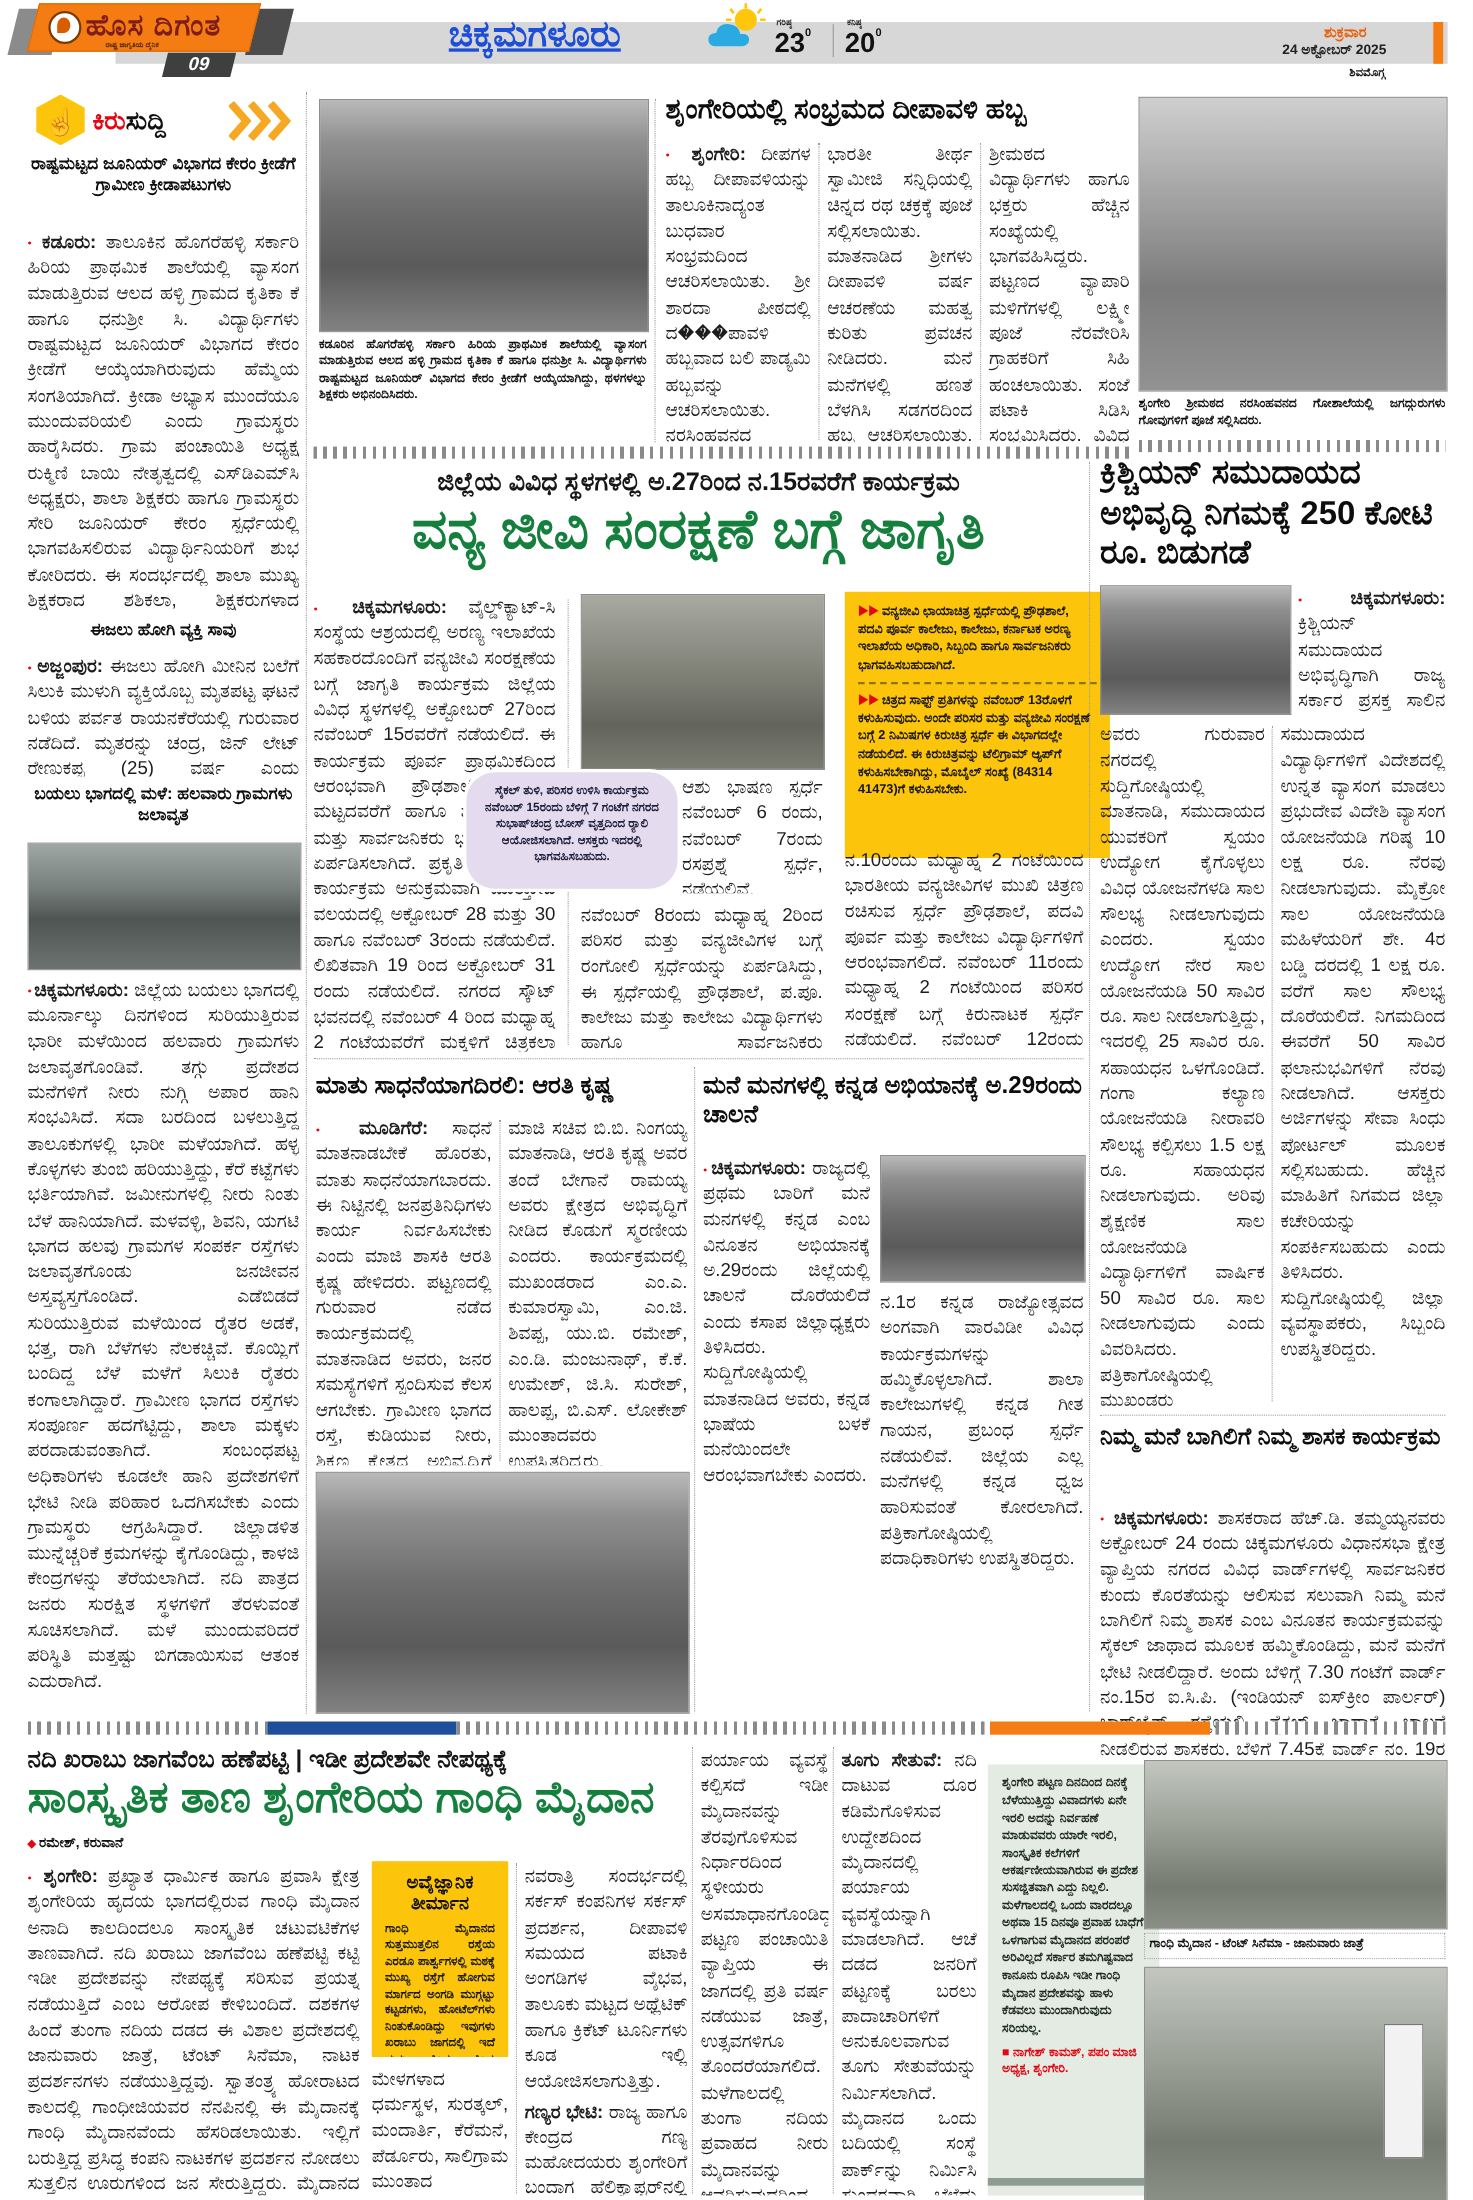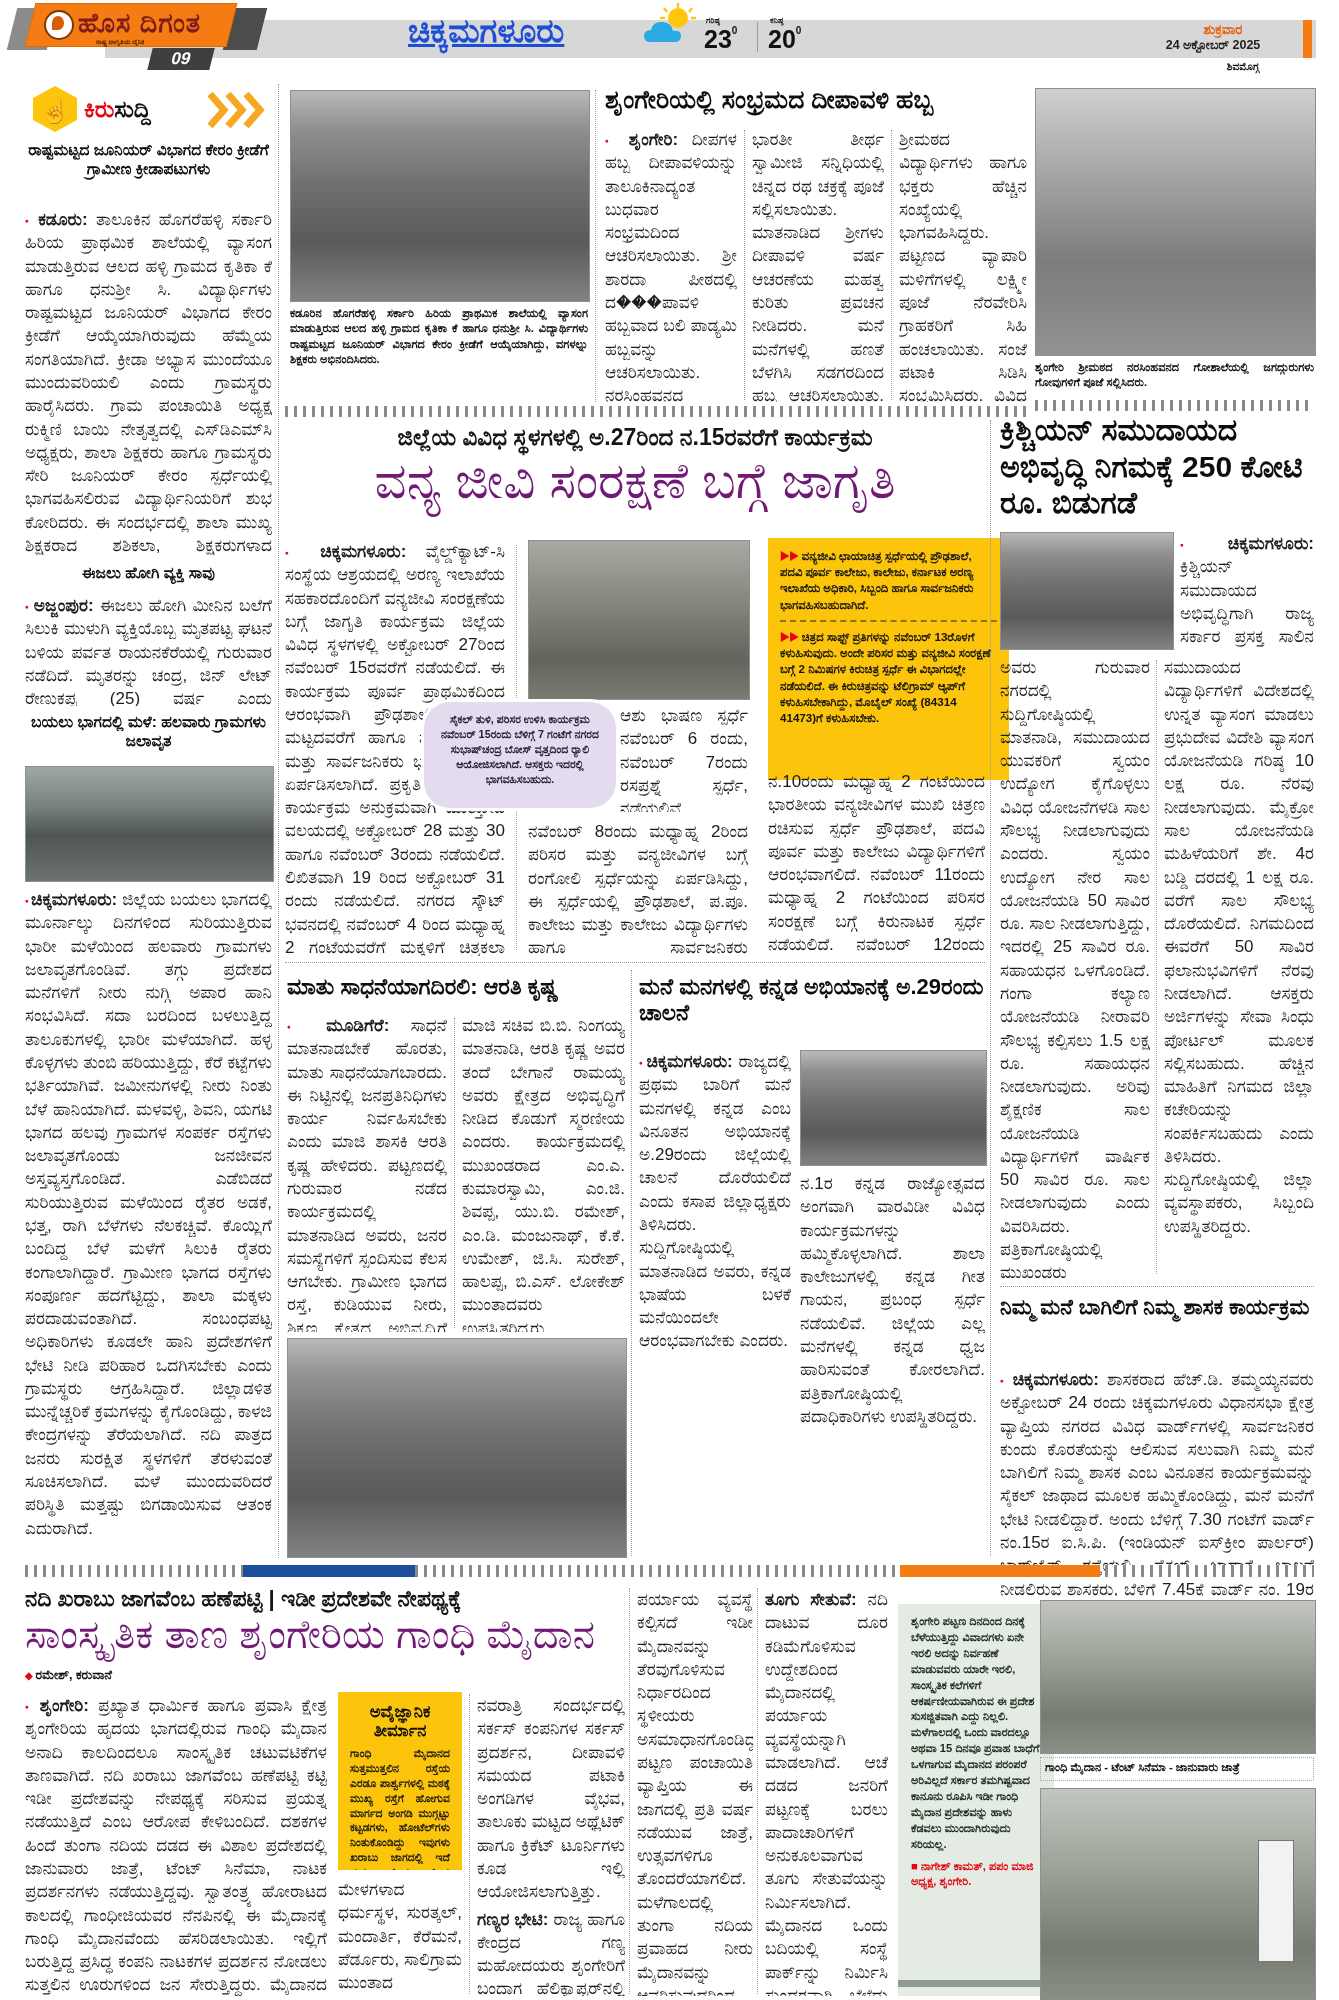--- a/index.html
+++ b/index.html
@@ -23,21 +23,21 @@
   .print-center{font-size:10.5px;color:#111;font-weight:700;}
   .orange-tab{background:#f47c13;}
   
   .bt{font-size:17px;line-height:1.37;text-align:justify;color:#1c1c1c;margin:0 0 4px 0;overflow:hidden;}
   .dl{font-weight:700;}
   .dl::before{content:"\25CF\00a0";color:#e30613;font-size:6.5px;vertical-align:2px;}
   .col{overflow:hidden;}
   .brief-h{font-size:15.5px;font-weight:700;text-align:center;line-height:1.25;color:#0d0d0d;overflow:hidden;}
   .art-h{font-weight:700;color:#0d0d0d;line-height:1.2;overflow:hidden;}
   .kicker{font-size:23px;font-weight:700;color:#161616;letter-spacing:0;}
-  .mega-h{font-size:50px;font-weight:400;color:#701a75;letter-spacing:0;}
+  .mega-h{font-size:50px;font-weight:700;color:#15803d;letter-spacing:0;}
   .photo{border:1px solid #8f8f8f;overflow:hidden;}
   .ph-people{background:linear-gradient(180deg,#b9b9b9 0%,#8f8f8f 18%,#6f6f6f 45%,#5a5a5a 72%,#828282 100%);}
   .ph-flood{background:linear-gradient(180deg,#9fa8a4 0%,#77807c 35%,#4f5553 60%,#6c7370 100%);}
   .ph-deer{background:linear-gradient(180deg,#a8aaa2 0%,#84867c 40%,#63655c 75%,#7a7c72 100%);}
   .ph-proc{background:linear-gradient(180deg,#cfcfcf 0%,#a8a8a8 30%,#7c7c7c 65%,#929292 100%);}
   .ph-field{background:linear-gradient(180deg,#c2c6bf 0%,#9aa096 40%,#767b72 75%,#8b9087 100%);}
   .caption{font-size:11.3px;font-weight:700;color:#0f0f0f;line-height:1.35;text-align:justify;overflow:hidden;}
   .hatch{background:repeating-linear-gradient(90deg,#8a8a8a 0 3px,#ffffff 3px 9px);}
   .vdot{border-left:1px dotted #9c9c9c;width:0;}
   .hdot{border-top:1px dotted #9c9c9c;height:0;}
@@ -128,21 +128,21 @@
     <p class="bt"><span class="dl">ಅಜ್ಜಂಪುರ:</span> <span>ಈಜಲು ಹೋಗಿ ಮೀನಿನ ಬಲೆಗೆ ಸಿಲುಕಿ ಮುಳುಗಿ ವ್ಯಕ್ತಿಯೊಬ್ಬ ಮೃತಪಟ್ಟ ಘಟನೆ ಬಳಿಯ ಪರ್ವತ ರಾಯನಕೆರೆಯಲ್ಲಿ ಗುರುವಾರ ನಡೆದಿದೆ. ಮೃತರನ್ನು ಚಂದ್ರ, ಜಿನ್ ಲೇಟ್ ರೇಣುಕಪ್ಪ (25) ವರ್ಷ ಎಂದು ಗುರುತಿಸಲಾಗಿದೆ. ಇವರು ವಾಲ್ಮೀಕಿ ಜನಾಂಗದವರಾಗಿದ್ದು, ಅಜ್ಜಂಪುರದ 5ನೇ ವಾರ್ಡ್‌ನ ನಿವಾಸಿಯಾಗಿದ್ದರು ಎಂದು ತಿಳಿದುಬಂದಿದೆ.</span></p>
   </div>
 
   <div class="abs brief-h" style="left:25px;top:712px;width:247px;height:48px;">ಬಯಲು ಭಾಗದಲ್ಲಿ ಮಳೆ: ಹಲವಾರು ಗ್ರಾಮಗಳು ಜಲಾವೃತ</div>
   <div class="abs photo ph-flood" style="left:25px;top:766px;width:247px;height:114px;"></div>
   <div class="abs col" style="left:25px;top:888px;width:247px;height:668px;">
     <p class="bt"><span class="dl">ಚಿಕ್ಕಮಗಳೂರು:</span> <span>ಜಿಲ್ಲೆಯ ಬಯಲು ಭಾಗದಲ್ಲಿ ಮೂರ್ನಾಲ್ಕು ದಿನಗಳಿಂದ ಸುರಿಯುತ್ತಿರುವ ಭಾರೀ ಮಳೆಯಿಂದ ಹಲವಾರು ಗ್ರಾಮಗಳು ಜಲಾವೃತಗೊಂಡಿವೆ. ತಗ್ಗು ಪ್ರದೇಶದ ಮನೆಗಳಿಗೆ ನೀರು ನುಗ್ಗಿ ಅಪಾರ ಹಾನಿ ಸಂಭವಿಸಿದೆ. ಸದಾ ಬರದಿಂದ ಬಳಲುತ್ತಿದ್ದ ತಾಲೂಕುಗಳಲ್ಲಿ ಭಾರೀ ಮಳೆಯಾಗಿದೆ. ಹಳ್ಳ ಕೊಳ್ಳಗಳು ತುಂಬಿ ಹರಿಯುತ್ತಿದ್ದು, ಕೆರೆ ಕಟ್ಟೆಗಳು ಭರ್ತಿಯಾಗಿವೆ. ಜಮೀನುಗಳಲ್ಲಿ ನೀರು ನಿಂತು ಬೆಳೆ ಹಾನಿಯಾಗಿದೆ. ಮಳವಳ್ಳಿ, ಶಿವನಿ, ಯಗಟಿ ಭಾಗದ ಹಲವು ಗ್ರಾಮಗಳ ಸಂಪರ್ಕ ರಸ್ತೆಗಳು ಜಲಾವೃತಗೊಂಡು ಜನಜೀವನ ಅಸ್ತವ್ಯಸ್ತಗೊಂಡಿದೆ. ಎಡೆಬಿಡದೆ ಸುರಿಯುತ್ತಿರುವ ಮಳೆಯಿಂದ ರೈತರ ಅಡಕೆ, ಭತ್ತ, ರಾಗಿ ಬೆಳೆಗಳು ನೆಲಕಚ್ಚಿವೆ. ಕೊಯ್ಲಿಗೆ ಬಂದಿದ್ದ ಬೆಳೆ ಮಳೆಗೆ ಸಿಲುಕಿ ರೈತರು ಕಂಗಾಲಾಗಿದ್ದಾರೆ. ಗ್ರಾಮೀಣ ಭಾಗದ ರಸ್ತೆಗಳು ಸಂಪೂರ್ಣ ಹದಗೆಟ್ಟಿದ್ದು, ಶಾಲಾ ಮಕ್ಕಳು ಪರದಾಡುವಂತಾಗಿದೆ. ಸಂಬಂಧಪಟ್ಟ ಅಧಿಕಾರಿಗಳು ಕೂಡಲೇ ಹಾನಿ ಪ್ರದೇಶಗಳಿಗೆ ಭೇಟಿ ನೀಡಿ ಪರಿಹಾರ ಒದಗಿಸಬೇಕು ಎಂದು ಗ್ರಾಮಸ್ಥರು ಆಗ್ರಹಿಸಿದ್ದಾರೆ. ಜಿಲ್ಲಾಡಳಿತ ಮುನ್ನೆಚ್ಚರಿಕೆ ಕ್ರಮಗಳನ್ನು ಕೈಗೊಂಡಿದ್ದು, ಕಾಳಜಿ ಕೇಂದ್ರಗಳನ್ನು ತೆರೆಯಲಾಗಿದೆ. ನದಿ ಪಾತ್ರದ ಜನರು ಸುರಕ್ಷಿತ ಸ್ಥಳಗಳಿಗೆ ತೆರಳುವಂತೆ ಸೂಚಿಸಲಾಗಿದೆ. ಮಳೆ ಮುಂದುವರಿದರೆ ಪರಿಸ್ಥಿತಿ ಮತ್ತಷ್ಟು ಬಿಗಡಾಯಿಸುವ ಆತಂಕ ಎದುರಾಗಿದೆ.</span></p>
   </div>
 
   <div class="abs photo ph-people" style="left:290px;top:90px;width:298px;height:210px;"></div>
-  <div class="abs caption" style="left:290px;top:306px;width:298px;height:96px;">ಕಡೂರಿನ ಹೊಗರೆಹಳ್ಳಿ ಸರ್ಕಾರಿ ಹಿರಿಯ ಪ್ರಾಥಮಿಕ ಶಾಲೆಯಲ್ಲಿ ವ್ಯಾಸಂಗ ಮಾಡುತ್ತಿರುವ ಆಲದ ಹಳ್ಳಿ ಗ್ರಾಮದ ಕೃತಿಕಾ ಕೆ ಹಾಗೂ ಧನುಶ್ರೀ ಸಿ. ವಿದ್ಯಾರ್ಥಿಗಳು ರಾಷ್ಟಮಟ್ಟದ ಜೂನಿಯರ್ ವಿಭಾಗದ ಕೇರಂ ಕ್ರೀಡೆಗೆ ಆಯ್ಕೆಯಾಗಿದ್ದು, ವಗಳಲ್ನು ಶಿಕ್ಷಕರು ಅಭಿನಂದಿಸಿದರು.</div>
+  <div class="abs caption" style="left:290px;top:306px;width:298px;height:96px;">ಕಡೂರಿನ ಹೊಗರೆಹಳ್ಳಿ ಸರ್ಕಾರಿ ಹಿರಿಯ ಪ್ರಾಥಮಿಕ ಶಾಲೆಯಲ್ಲಿ ವ್ಯಾಸಂಗ ಮಾಡುತ್ತಿರುವ ಆಲದ ಹಳ್ಳಿ ಗ್ರಾಮದ ಕೃತಿಕಾ ಕೆ ಹಾಗೂ ಧನುಶ್ರೀ ಸಿ. ವಿದ್ಯಾರ್ಥಿಗಳು ರಾಷ್ಟಮಟ್ಟದ ಜೂನಿಯರ್ ವಿಭಾಗದ ಕೇರಂ ಕ್ರೀಡೆಗೆ ಆಯ್ಕೆಯಾಗಿದ್ದು, ಥಳಗಳಲ್ನು ಶಿಕ್ಷಕರು ಅಭಿನಂದಿಸಿದರು.</div>
 
   <div class="abs vdot" style="left:595px;top:90px;height:312px;"></div>
   <div class="abs art-h" style="left:605px;top:84px;width:425px;height:36px;font-size:25px;">ಶೃಂಗೇರಿಯಲ್ಲಿ ಸಂಭ್ರಮದ ದೀಪಾವಳಿ ಹಬ್ಬ</div>
   <div class="abs col" style="left:605px;top:128px;width:132px;height:274px;">
     <p class="bt"><span class="dl">ಶೃಂಗೇರಿ:</span> <span>ದೀಪಗಳ ಹಬ್ಬ ದೀಪಾವಳಿಯನ್ನು ತಾಲೂಕಿನಾದ್ಯಂತ ಬುಧವಾರ ಸಂಭ್ರಮದಿಂದ ಆಚರಿಸಲಾಯಿತು. ಶ್ರೀ ಶಾರದಾ ಪೀಠದಲ್ಲಿ ದ���ಪಾವಳಿ ಹಬ್ಬವಾದ ಬಲಿ ಪಾಡ್ಯಮಿ ಹಬ್ಬವನ್ನು ಆಚರಿಸಲಾಯಿತು. ನರಸಿಂಹವನದ ಗೋಶಾಲೆಯ ಗೋಪೂಜೆಯನ್ನು ಜಗದ್ಗುರುಗಳು ನೆರವೇರಿಸಿದರು. ಗೋಶಾಲೆಗೆ ಆಗಮಿಸಿದ ಶ್ರೀಗಳು ಗೋವುಗಳಿಗೆ ಆರತಿ ಬೆಳಗಿ ಸಿಹಿ ತಿನಿಸುಗಳನ್ನು ನೀಡಿದರು. ನಂತರ ಜಗದ್ಗುರುಗಳು ಶ್ರೀಮಠದ ಆನೆಗಳಿಗೆ ಪೂಜೆ ನೆರವೇರಿಸಿ, ತಿಂಡಿ ನೀಡಿದರು.</span></p>
   </div>
   <div class="abs vdot" style="left:744px;top:130px;height:270px;"></div>
   <div class="abs col" style="left:752px;top:128px;width:132px;height:274px;">
     <p class="bt">ಭಾರತೀ ತೀರ್ಥ ಸ್ವಾಮೀಜಿ ಸನ್ನಿಧಿಯಲ್ಲಿ ಚಿನ್ನದ ರಥ ಚಕ್ರಕ್ಕೆ ಪೂಜೆ ಸಲ್ಲಿಸಲಾಯಿತು. ಮಾತನಾಡಿದ ಶ್ರೀಗಳು ದೀಪಾವಳಿ ವರ್ಷ ಆಚರಣೆಯ ಮಹತ್ವ ಕುರಿತು ಪ್ರವಚನ ನೀಡಿದರು. ಮನೆ ಮನೆಗಳಲ್ಲಿ ಹಣತೆ ಬೆಳಗಿಸಿ ಸಡಗರದಿಂದ ಹಬ್ಬ ಆಚರಿಸಲಾಯಿತು. ಗೋಪೂಜೆ, ಲಕ್ಷ್ಮೀ ಪೂಜೆ, ಅಂಗಡಿ ಪೂಜೆಗಳು ಶ್ರದ್ಧಾ ಭಕ್ತಿಯಿಂದ ನಡೆದವು. ಇದಕ್ಕೂ ಮೊದಲು ಜಗದ್ಗುರು ಶ್ರೀಗಳು ಭಕ್ತರಿಗೆ ಆಶೀರ್ವಚನ ನೀಡಿದರು.</p>
   </div>

